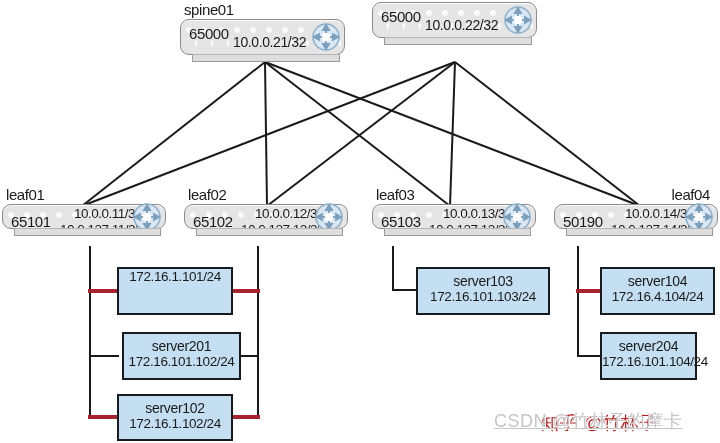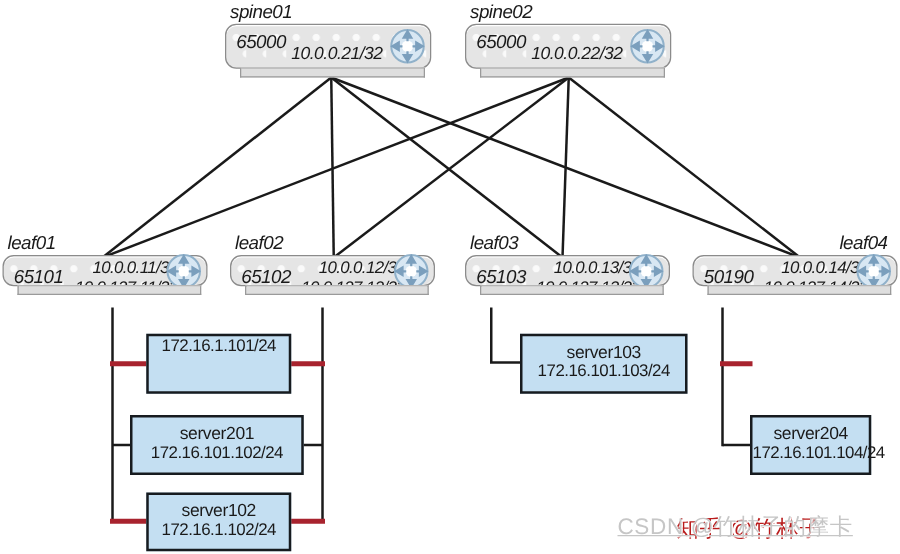--- a/index.html
+++ b/index.html
@@ -10,21 +10,21 @@
   }
   html,body{margin:0;padding:0;background:#ffffff;}
   #stage{
     position:relative;width:720px;height:443px;overflow:hidden;
     font-family:"Liberation Sans", sans-serif;color:#1a1a1a;background:#ffffff;
   }
   #links{position:absolute;left:0;top:0;z-index:1;}
   .lk-fabric,.lk-trunk{stroke:var(--link);stroke-width:2;}
   .lk-bond{stroke:var(--bond);stroke-width:4;}
 
-  .node{position:absolute;z-index:2;font-style:italic;}
+  .node{position:absolute;z-index:2;}
   .nlabel{
     height:17px;font-size:15px;letter-spacing:-0.4px;line-height:16px;
     white-space:nowrap;padding-left:4px;
   }
   .lr .nlabel{text-align:right;padding-right:8px;}
   .chassis{
     position:relative;height:25px;border:1.5px solid #8b8b8b;border-radius:9px;
     box-sizing:border-box;
     background-color:var(--switch-fill);
     background-image:
@@ -109,21 +109,20 @@
             <path d="M3 15 L8 12 L8 18 Z"></path>
           <line x1="19" y1="15" x2="23" y2="15"></line>
             <path d="M27 15 L22 12 L22 18 Z"></path>
         </g>
       </svg>
     </div>
     <div class="tray"></div>
   </div>
 
   <div class="node switch spine" style="left:372px;top:2px;width:165px">
-    <div class="nlabel">spine02</div>
     <div class="chassis">
       <span class="asn">65000</span>
       <span class="sip">10.0.0.22/32</span>
       <svg class="ricon" width="30" height="30" viewBox="0 0 30 30">
         <circle cx="15" cy="15" r="13" fill="#d8e7f3" stroke="#90b1ca" stroke-width="1.6"></circle>
         <circle cx="15" cy="15" r="4.6" fill="#ffffff"></circle>
         <g stroke="#7b9fbd" stroke-width="1.8" fill="#7b9fbd">
           <line x1="15" y1="11" x2="15" y2="7"></line>
             <path d="M15 3 L12 8 L18 8 Z"></path>
           <line x1="15" y1="19" x2="15" y2="23"></line>
@@ -239,35 +238,39 @@
         </g>
       </svg>
     </div>
     <div class="tray"></div>
   </div>
 
   <div class="server" style="left:117px;top:267px;width:116px;height:48px">
     <div class="soip">172.16.1.101/24</div>
   </div>
 
-  <div class="server" style="left:104px;top:332px;width:139px;height:48px">
+  <div class="server" style="left:122px;top:332px;width:119px;height:48px">
     <div class="sname">server201</div>
     <div class="soip">172.16.101.102/24</div>
   </div>
 
   <div class="server" style="left:117px;top:394px;width:116px;height:47px">
     <div class="sname">server102</div>
     <div class="soip">172.16.1.102/24</div>
   </div>
 
   <div class="server" style="left:416px;top:267px;width:134px;height:48px">
     <div class="sname">server103</div>
     <div class="soip">172.16.101.103/24</div>
   </div>
 
+  <div class="server" style="left:600px;top:267px;width:115px;height:48px">
+    <div class="sname">server104</div>
+    <div class="soip">172.16.4.104/24</div>
+  </div>
 
   <div class="server" style="left:600px;top:332px;width:97px;height:48px">
     <div class="sname">server204</div>
     <div class="soip">172.16.101.104/24</div>
   </div>
 
   <div class="wm wm-zhihu">知乎 @竹林子</div>
   <div class="wm wm-csdn">CSDN @竹林子的摩卡</div>
 
 </div>

